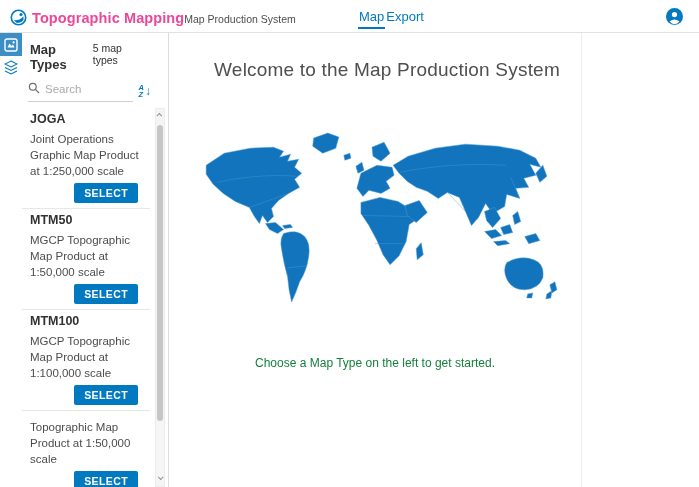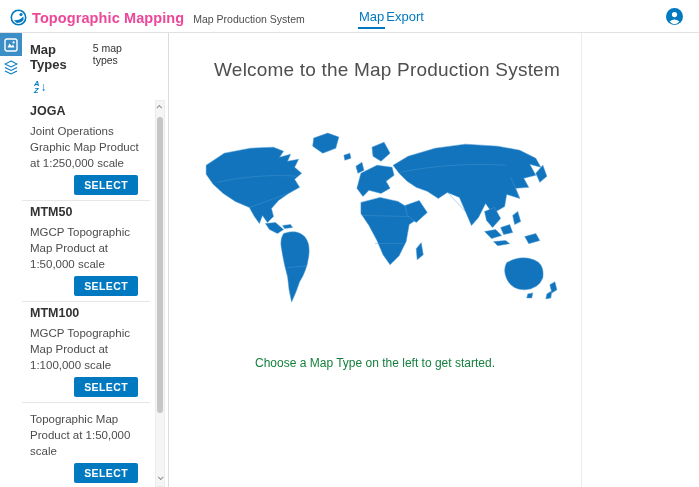--- a/index.html
+++ b/index.html
@@ -6,21 +6,21 @@
   html,body { width: 699px; height: 487px; overflow: hidden; background: #fff;
     font-family: "Liberation Sans", sans-serif; color: #323232; }
   .app { width: 699px; height: 487px; display: flex; flex-direction: column; }
 
   
   .topbar { position: relative; height: 33px; flex: 0 0 33px; display: flex; align-items: center;
     border-bottom: 1px solid #e1e1e1; background: #fff; padding-left: 10px; }
   .brand { display: flex; align-items: baseline; }
   .logo { position: relative; top: 3px; margin-right: 5px; }
   .app-title { font-size: 14.5px; font-weight: 600; color: #ec4899; letter-spacing: .1px; }
-  .app-subtitle { font-size: 10.5px; color: #4d4d4d; margin-left: 9px; }
+  .app-subtitle { font-size: 10.5px; color: #4d4d4d; }
   .topnav { position: absolute; left: 358px; top: 0; height: 33px; display: flex; align-items: center; }
   .nav-link { font-size: 13px; color: #0079c1; text-decoration: none; cursor: pointer;
     padding: 5px 1px 3px; border-bottom: 2px solid transparent; }
   .nav-link.active { border-bottom-color: #0079c1; }
   .avatar { position: absolute; right: 16px; top: 8px; width: 17px; height: 17px; cursor: pointer; }
 
   
   .content { flex: 1; display: flex; min-height: 0; }
   .actionbar { width: 22px; flex: 0 0 22px; background: #fff; display: flex; flex-direction: column; }
   .action { width: 22px; height: 23px; border: none; background: #fff; display: flex;
@@ -120,20 +120,29 @@
         </svg>
       </button>
     </aside>
 
     <aside class="sidebar">
       <div class="panel-head">
         <span class="panel-title">Map Types</span>
         <span class="panel-count">5 map types</span>
       </div>
       <div class="search-row">
+        <div class="search-box">
+          <span>
+            <svg width="12" height="12" viewBox="0 0 12 12">
+              <circle cx="4.8" cy="4.8" r="3.4" fill="none" stroke="#6e6e6e" stroke-width="1.2"></circle>
+              <line x1="7.4" y1="7.4" x2="11" y2="11" stroke="#6e6e6e" stroke-width="1.2"></line>
+            </svg>
+          </span>
+          <input class="search-input" placeholder="Search" style="">
+        </div>
         <span class="sort">
           <span class="sort-letters">
             <i>A</i>
             <i>Z</i>
           </span>
           <span class="sort-arrow">↓</span>
         </span>
       </div>
 
       <div class="list">

